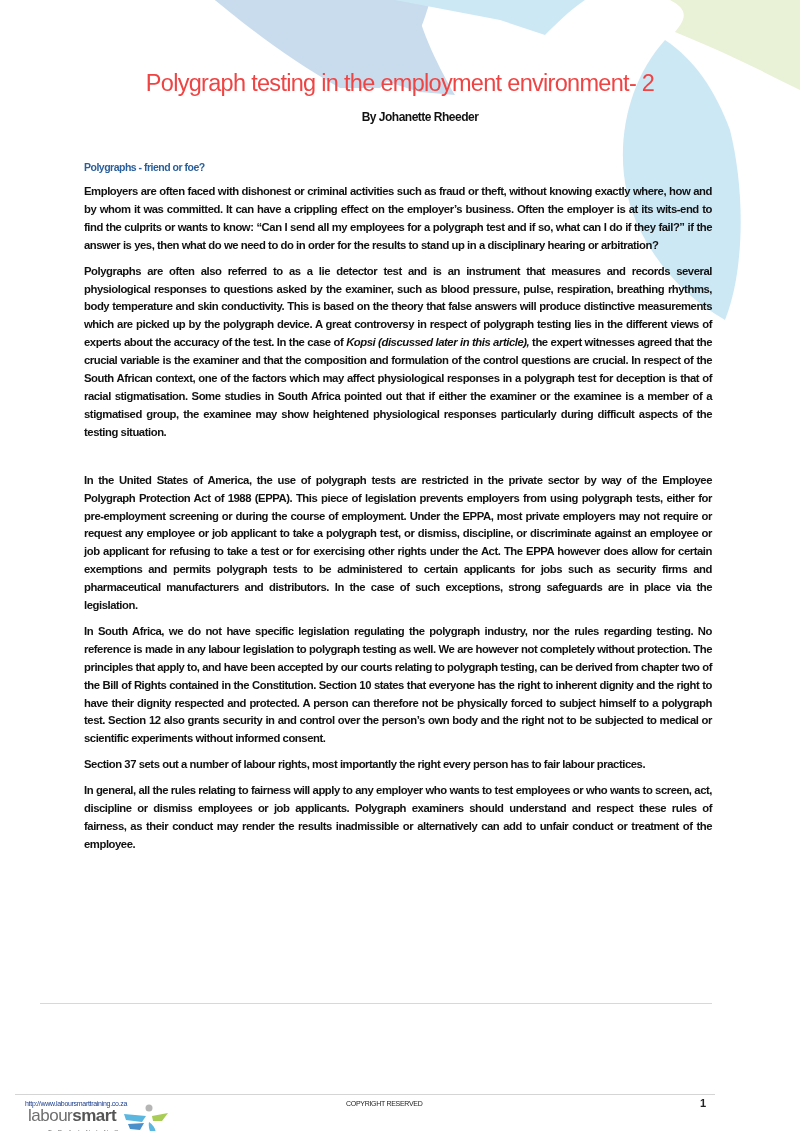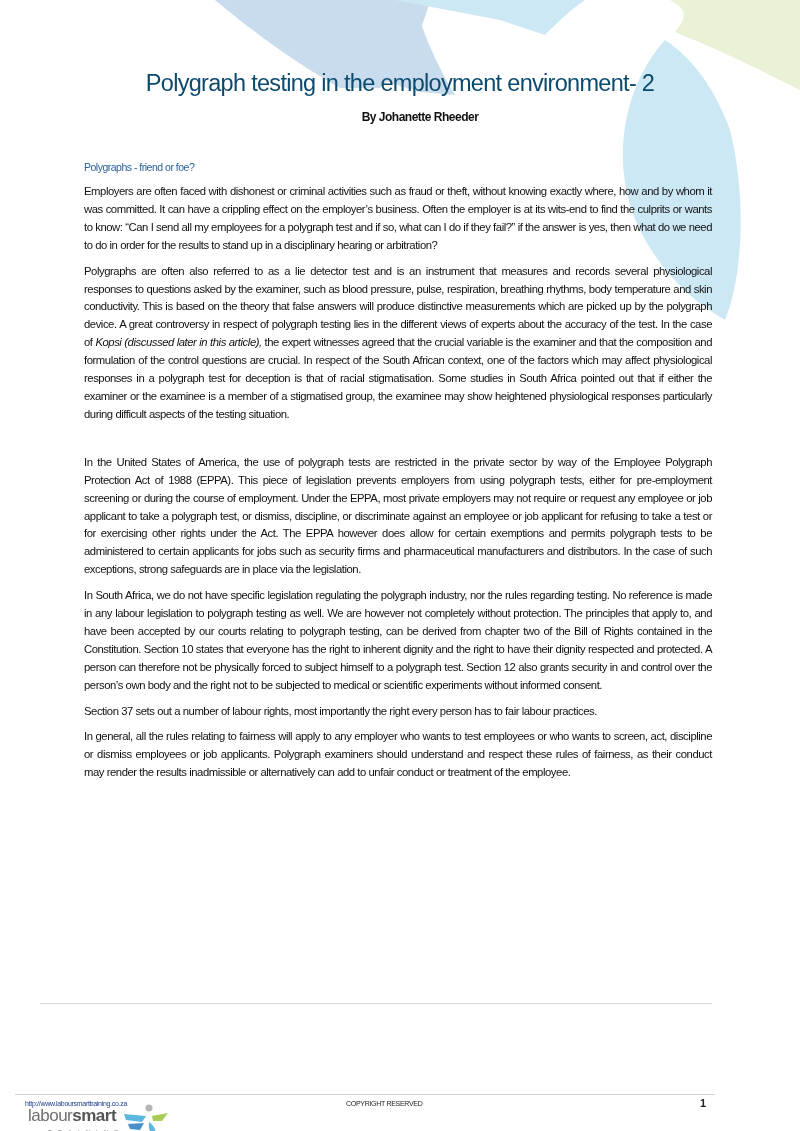--- a/index.html
+++ b/index.html
@@ -1,28 +1,28 @@
 <!DOCTYPE html>
 <html><head>
 <meta charset="utf-8">
 <style>
   html, body { margin: 0; padding: 0; background: #ffffff; }
   body { width: 800px; height: 1131px; position: relative; overflow: hidden;
          font-family: "Liberation Sans", sans-serif; color: #111; }
   .bg { position: absolute; left: 0; top: 0; width: 800px; height: 1131px; z-index: 0; pointer-events: none; }
   .page { position: absolute; left: 0; top: 0; width: 800px; height: 1131px; z-index: 1; }
   .title { position: absolute; left: 0; width: 800px; top: 70px; text-align: center;
-           font-family: "Liberation Sans", sans-serif; font-size: 23.5px; color: #0c4a6e;
+           font-family: "Liberation Sans", sans-serif; font-size: 23.5px; color: #ef4444;
            letter-spacing: -0.7px; margin: 0; font-weight: normal; }
   .byline { position: absolute; left: 0; width: 800px; top: 110px; text-align: center;
             font-size: 12px; font-weight: bold; letter-spacing: -0.5px; margin: 0; padding-left: 20px; }
   .body { position: absolute; left: 84px; width: 628px; top: 161px; }
-  .heading { font-size: 10.5px; font-weight: normal; color: #2a5f9a; margin: 0 0 10px 0; letter-spacing: -0.5px; }
+  .heading { font-size: 10.5px; font-weight: bold; color: #2a5f9a; margin: 0 0 10px 0; letter-spacing: -0.5px; }
   .heading.caps { text-transform: uppercase; letter-spacing: -0.6px; }
-  p.para { margin: 0 0 8px 0; font-size: 11.3px; line-height: 17.9px; font-weight: normal;
+  p.para { margin: 0 0 8px 0; font-size: 11.3px; line-height: 17.9px; font-weight: bold;
            text-align: justify; letter-spacing: -0.45px; }
   p.para em { font-style: italic; }
   .gap1 { height: 22px; }
   .divider { position: absolute; left: 40px; width: 672px; top: 1003px; height: 0; border-top: 1px solid #d8d8d8; }
   .footer-rule { position: absolute; left: 15px; width: 700px; top: 1094px; height: 0; border-top: 1px solid #d5d5d5; }
   .logo { position: absolute; left: 28px; top: 1104px; width: 150px; height: 36px; }
   .logo-word { position: absolute; left: 0; top: 2px; font-size: 17px; color: #6f6f6f; letter-spacing: -0.5px; }
   .logo-word b { font-weight: bold; color: #555; }
   .logo-sub { position: absolute; left: 20px; top: 25px; font-size: 6px; letter-spacing: 6px; color: #777; }
   .logo-mark { position: absolute; left: 94px; top: 0; width: 50px; height: 34px; }

